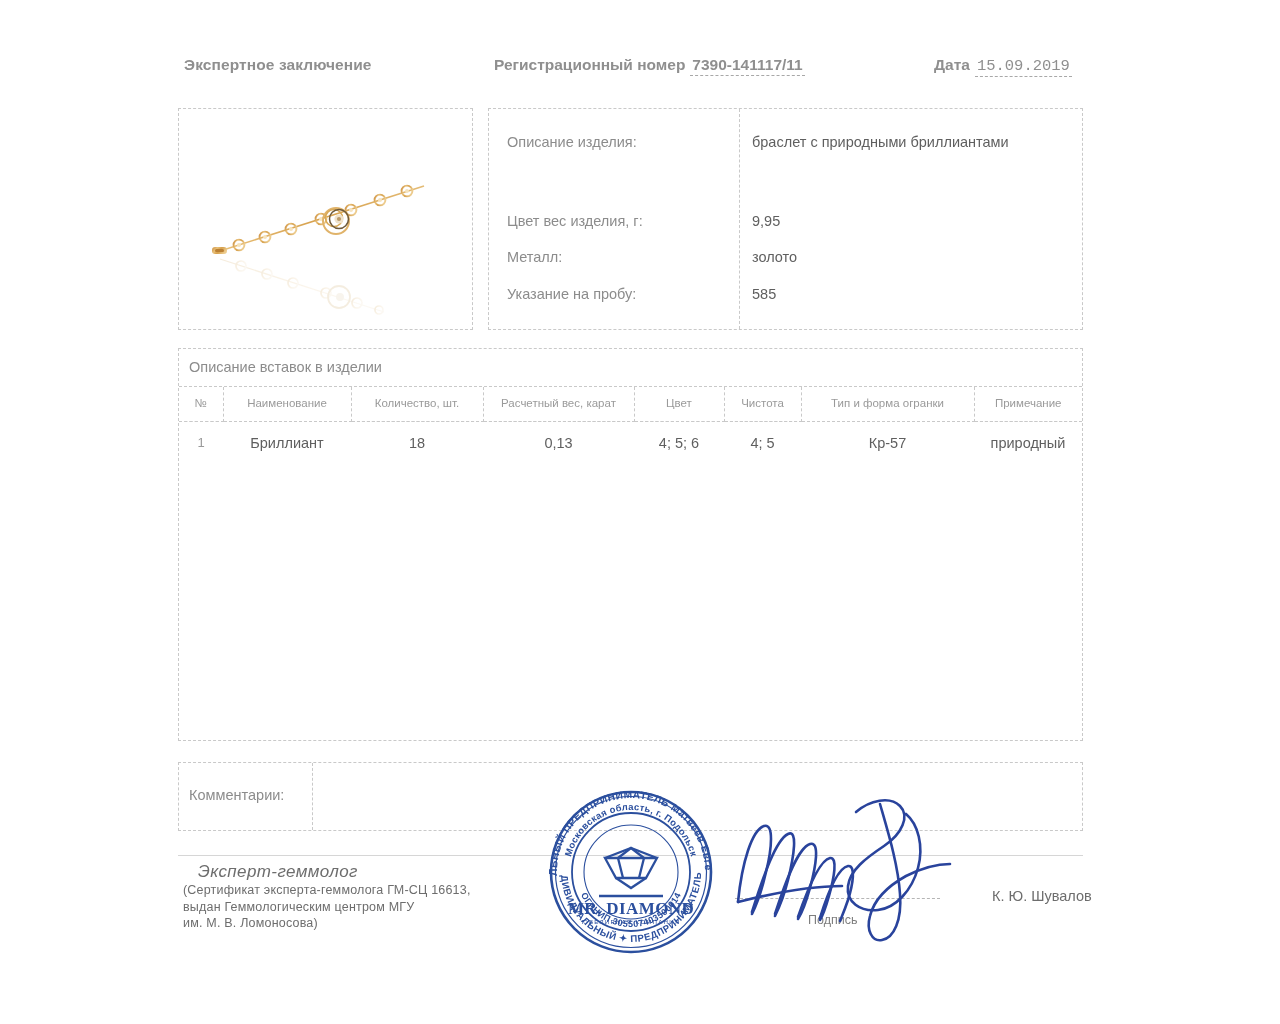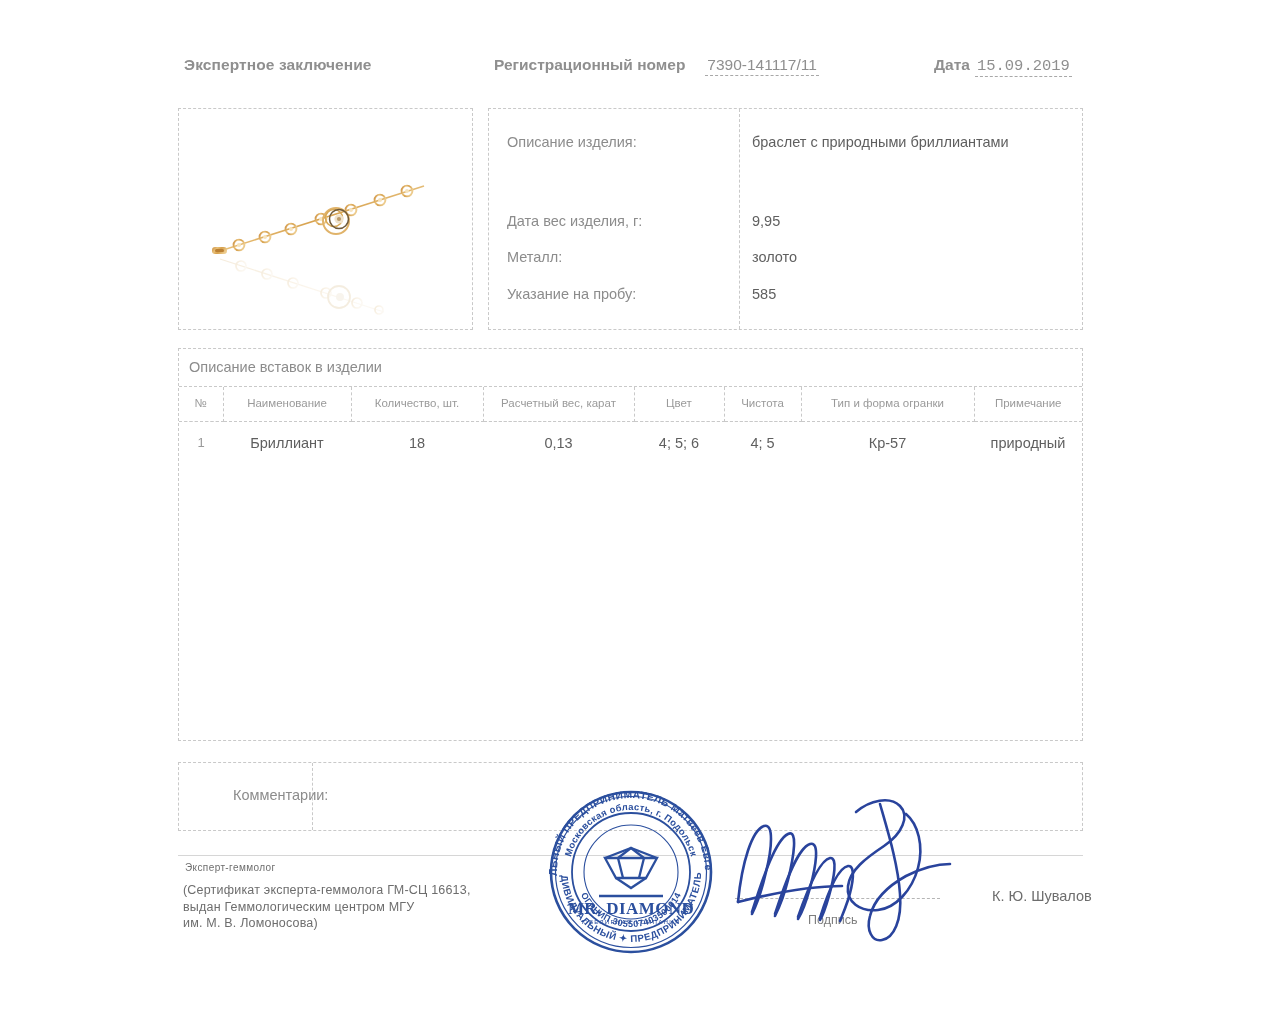--- a/index.html
+++ b/index.html
@@ -45,22 +45,22 @@
     left: 316px; top: 0;
     font-size: 15.5px;
     font-weight: bold;
     color: #8f8f8f;
     white-space: nowrap;
   }
   .hdr-reg-val {
     display: inline-block;
     border-bottom: 1px dashed #a8a8a8;
     padding: 0 2px 1px 2px;
-    margin-left: 20px;
-    font-weight: normal;
+    margin-left: 5px;
+    font-weight: bold;
     color: #8f8f8f;
   }
   .hdr-date {
     position: absolute;
     left: 756px; top: 0;
     font-size: 15.5px;
     font-weight: bold;
     color: #8f8f8f;
     white-space: nowrap;
   }
@@ -200,40 +200,40 @@
     height: 100%;
     border-left: 1px dashed #c9c9c9;
   }
   .comments-label {
     position: absolute;
     left: 10px;
     top: 24px;
     font-size: 14.5px;
     color: #8c8c8c;
     white-space: nowrap;
-    margin-left: 44px;
   }
 
   
   .footer-rule {
     position: absolute;
     left: 178px;
     top: 855px;
     width: 905px;
     height: 0;
     border-top: 1px solid #d6d6d6;
   }
   .expert-title {
     position: absolute;
-    left: 185px;
+    left: 198px;
     top: 862px;
-    font-size: 10px;
+    font-size: 17px;
     color: #6d6d6d;
     letter-spacing: 0.4px;
     white-space: nowrap;
+    font-style: italic;
   }
   .expert-cert {
     position: absolute;
     left: 183px;
     top: 882px;
     font-size: 12.5px;
     color: #6d6d6d;
     line-height: 1.33;
     letter-spacing: 0.2px;
     white-space: pre-line;
@@ -364,21 +364,21 @@
       </g>
     </svg>
   </div>
 
   <div class="desc-box">
     <div class="desc-divider"></div>
 
     <div class="desc-label r1">Описание изделия:</div>
     <div class="desc-value r1">браслет с природными бриллиантами</div>
 
-    <div class="desc-label r2">Дата вес изделия, г:</div>
+    <div class="desc-label r2">Цвет вес изделия, г:</div>
     <div class="desc-value r2">9,95</div>
 
     <div class="desc-label r3">Металл:</div>
     <div class="desc-value r3">золото</div>
 
     <div class="desc-label r4">Указание на пробу:</div>
     <div class="desc-value r4">585</div>
   </div>
 
   <div class="inserts-box">

